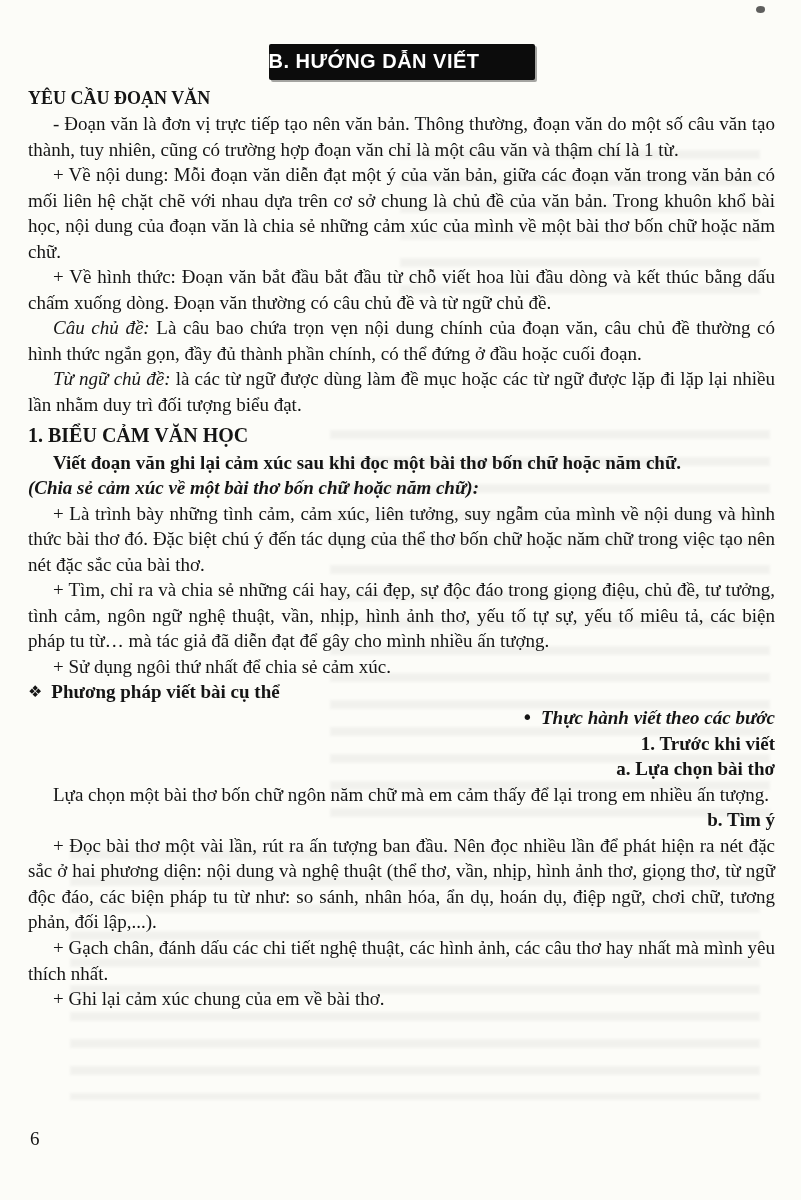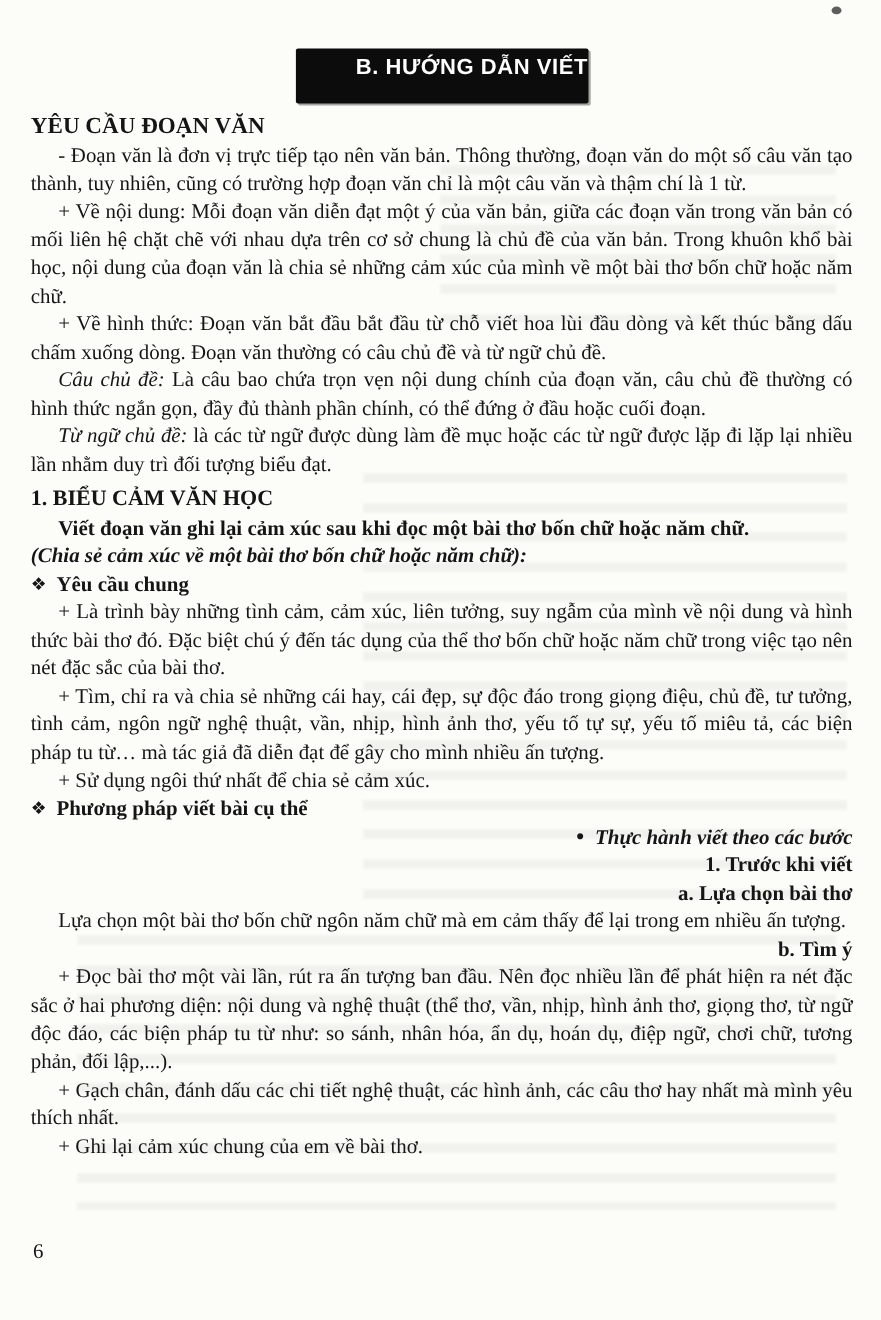--- a/index.html
+++ b/index.html
@@ -5,25 +5,25 @@
   * { box-sizing: border-box; }
   html, body { margin: 0; padding: 0; background: #e9e9e9; }
   .page {
     width: 801px; height: 1200px; margin: 0 auto; position: relative;
     background: #fcfcf8; overflow: hidden;
     font-family: "Liberation Serif", "DejaVu Serif", serif; color: #151515;
   }
   .content { position: relative; padding: 44px 26px 0 28px; z-index: 2; }
   .header-box {
     width: 266px; margin: 0 auto 8px auto; background: #0c0c0c; color: #fff;
-    text-align: right; font-family: "Liberation Sans", sans-serif;
+    text-align: left; font-family: "Liberation Sans", sans-serif;
     font-weight: 700; font-size: 20px; letter-spacing: .5px;
-    padding: 6px 0 21px 0; border-radius: 2px; box-shadow: 2px 2px 0 rgba(0,0,0,.35);
+    padding: 6px 0 7px 0; border-radius: 2px; box-shadow: 2px 2px 0 rgba(0,0,0,.35);
   }
-  .h-caps { font-size: 21px; font-weight: 700; margin: 0 0 2px 0; }
+  .h-caps { font-size: 18px; font-weight: 700; margin: 0 0 2px 0; }
   .h-section { font-size: 20px; font-weight: 700; margin: 6px 0 3px 0; }
   p { font-size: 19px; line-height: 1.345; margin: 0; text-align: justify; }
   .indent { text-indent: 25px; }
   .b { font-weight: 700; }
   .bi { font-weight: 700; font-style: italic; }
   .flag { text-align: left; }
   .diamond {
     font-family: "DejaVu Sans", sans-serif; font-size: 16px;
     margin-right: 9px; position: relative; top: -1px;
   }
@@ -65,21 +65,20 @@
     <p class="indent"><i>Câu chủ đề:</i><span> Là câu bao chứa trọn vẹn nội dung chính của đoạn văn, câu chủ đề thường có hình thức ngắn gọn, đầy đủ thành phần chính, có thể đứng ở đầu hoặc cuối đoạn.</span></p>
 
     <p class="indent"><i>Từ ngữ chủ đề:</i><span> là các từ ngữ được dùng làm đề mục hoặc các từ ngữ được lặp đi lặp lại nhiều lần nhằm duy trì đối tượng biểu đạt.</span></p>
 
     <div class="h-section">1. BIỂU CẢM VĂN HỌC</div>
 
     <p class="indent b">Viết đoạn văn ghi lại cảm xúc sau khi đọc một bài thơ bốn chữ hoặc năm chữ.</p>
 
     <p class="bi">(Chia sẻ cảm xúc về một bài thơ bốn chữ hoặc năm chữ):</p>
 
-    <p class="flag"><span class="diamond">❖</span><b>Yêu cầu chung</b></p>
 
     <p class="indent">+ Là trình bày những tình cảm, cảm xúc, liên tưởng, suy ngẫm của mình về nội dung và hình thức bài thơ đó. Đặc biệt chú ý đến tác dụng của thể thơ bốn chữ hoặc năm chữ trong việc tạo nên nét đặc sắc của bài thơ.</p>
 
     <p class="indent">+ Tìm, chỉ ra và chia sẻ những cái hay, cái đẹp, sự độc đáo trong giọng điệu, chủ đề, tư tưởng, tình cảm, ngôn ngữ nghệ thuật, vần, nhịp, hình ảnh thơ, yếu tố tự sự, yếu tố miêu tả, các biện pháp tu từ… mà tác giả đã diễn đạt để gây cho mình nhiều ấn tượng.</p>
 
     <p class="indent">+ Sử dụng ngôi thứ nhất để chia sẻ cảm xúc.</p>
 
     <p class="flag"><span class="diamond">❖</span><b>Phương pháp viết bài cụ thể</b></p>
 
     <p class="sub1"><span class="bullet">•</span><span class="bi">Thực hành viết theo các bước</span></p>

